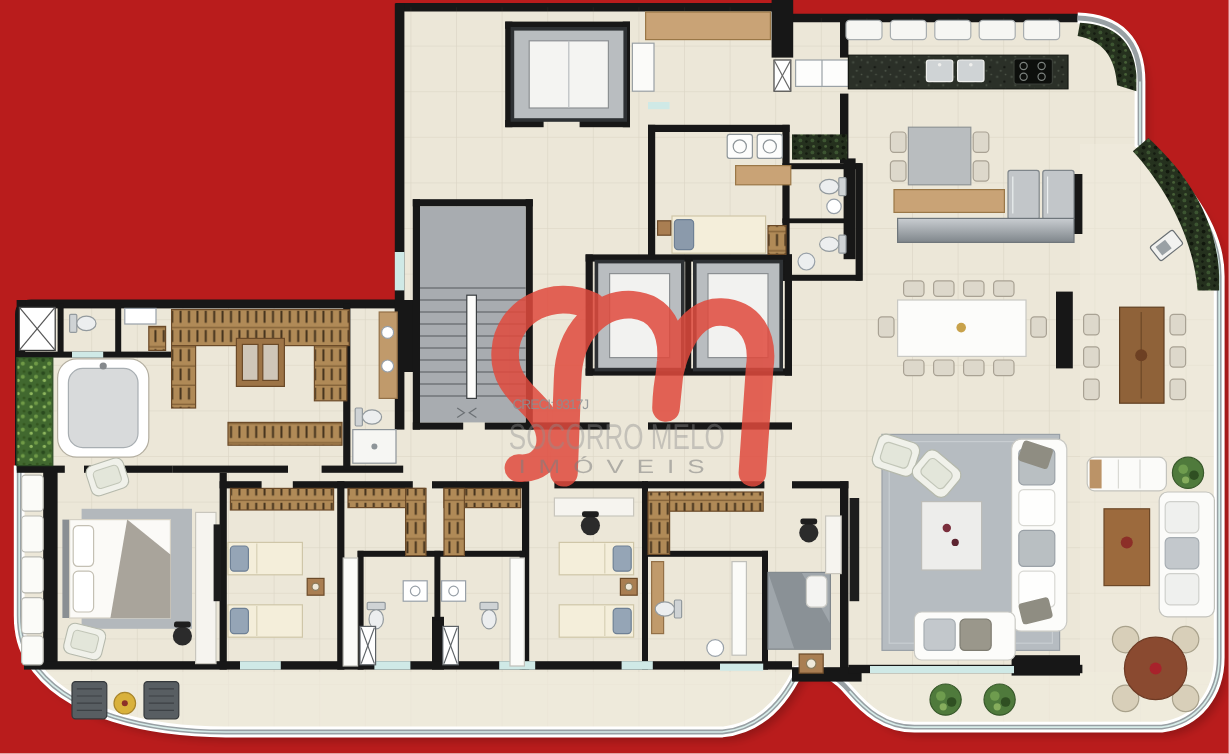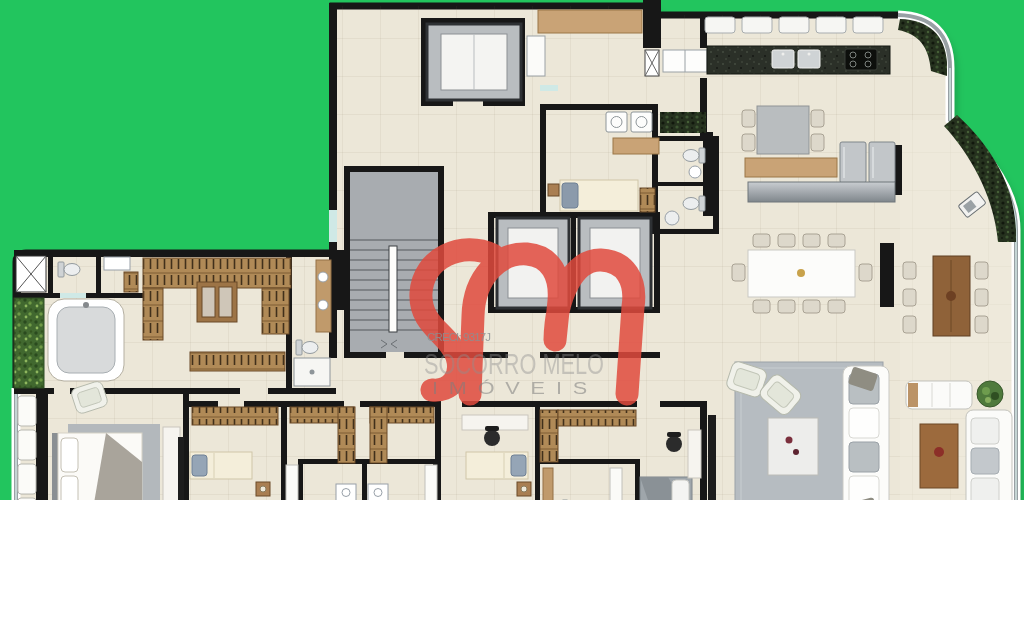--- a/index.html
+++ b/index.html
@@ -1,16 +1,16 @@
 <!DOCTYPE html>
 <html><head>
 <meta charset="utf-8">
 <style>
   html,body{margin:0;padding:0;background:#fff;}
-  #stage{position:relative;width:1024px;height:500px;background:#22c55e;overflow:hidden;
+  #stage{position:relative;width:1024px;height:628px;background:#b91c1c;overflow:hidden;
          font-family:"Liberation Sans",sans-serif;}
   svg{display:block}
   text{font-family:"Liberation Sans",sans-serif;}
   .wm-name{font-size:30px;font-weight:400;fill:#8f8f8f;opacity:.42;}
   .wm-sub{font-size:16px;font-weight:400;fill:#7e7e7e;opacity:.55;}
   .creci{font-size:11.5px;fill:#8a9093;opacity:.85;}
 </style>
 </head>
 <body>
 

